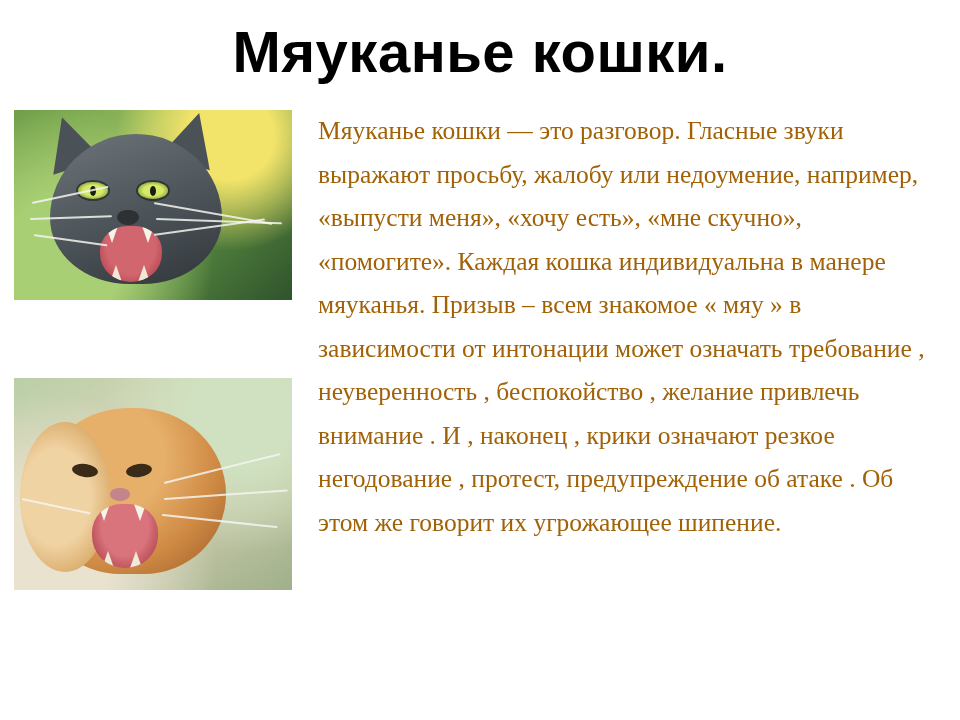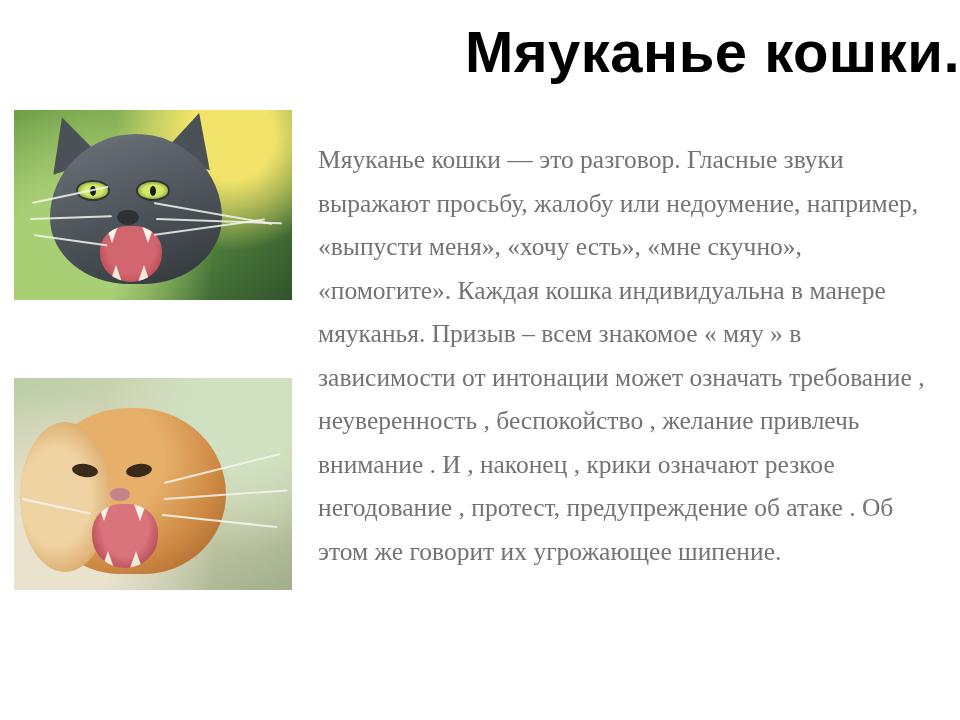--- a/index.html
+++ b/index.html
@@ -19,39 +19,39 @@
     width: 960px;
     height: 720px;
     background: #ffffff;
     box-sizing: border-box;
   }
   .slide-title {
     position: absolute;
     left: 0;
     top: 22px;
     width: 960px;
-    text-align: right;
+    text-align: center;
     font-family: "Liberation Sans", sans-serif;
     font-weight: bold;
     font-size: 58px;
     line-height: 1.05;
     letter-spacing: 0.5px;
     color: #000000;
     white-space: nowrap;
   }
   .body-text {
     position: absolute;
     left: 318px;
-    top: 138px;
+    top: 109px;
     width: 608px;
     font-family: "Liberation Serif", serif;
     font-size: 25.5px;
     line-height: 43.5px;
     text-align: left;
-    color: #737373;
+    color: #a16207;
   }
 
   
   .photo {
     position: absolute;
     overflow: hidden;
   }
   .photo-top {
     left: 14px;
     top: 110px;

